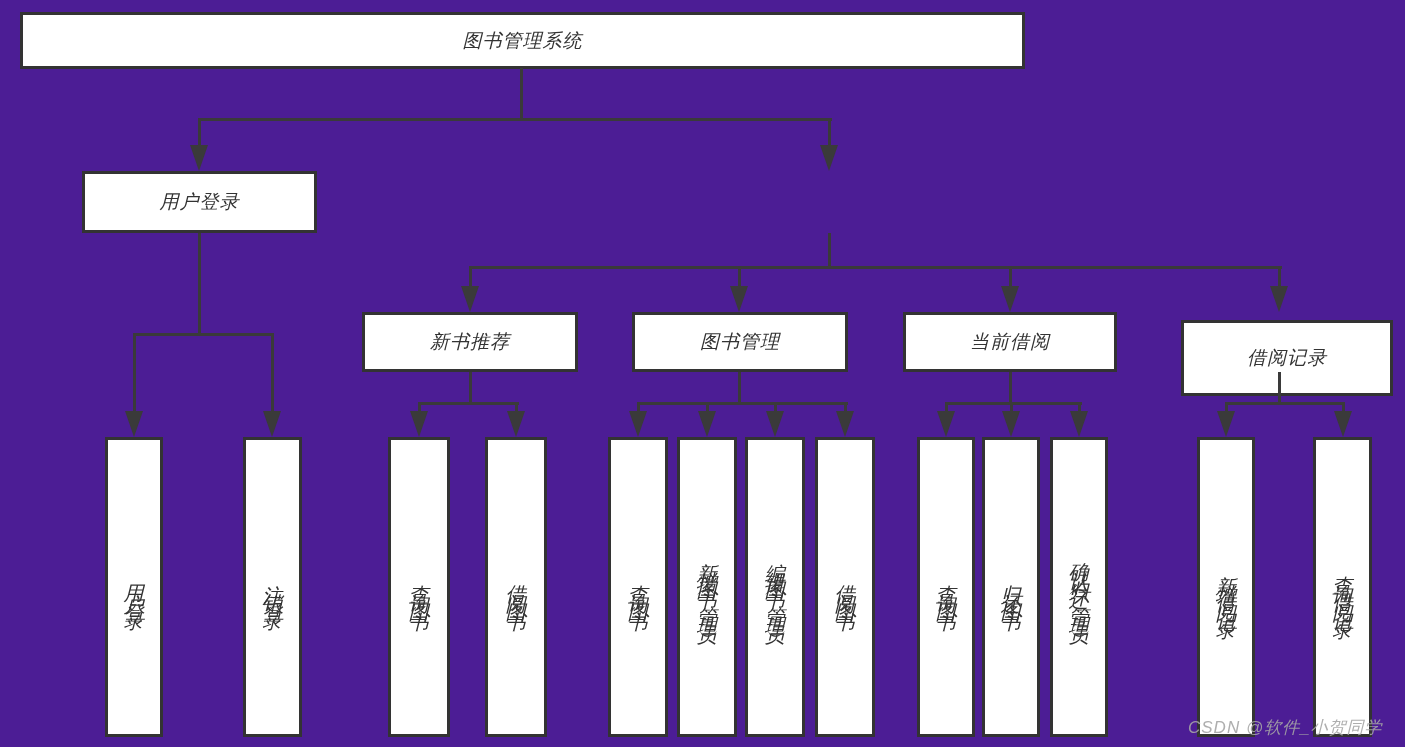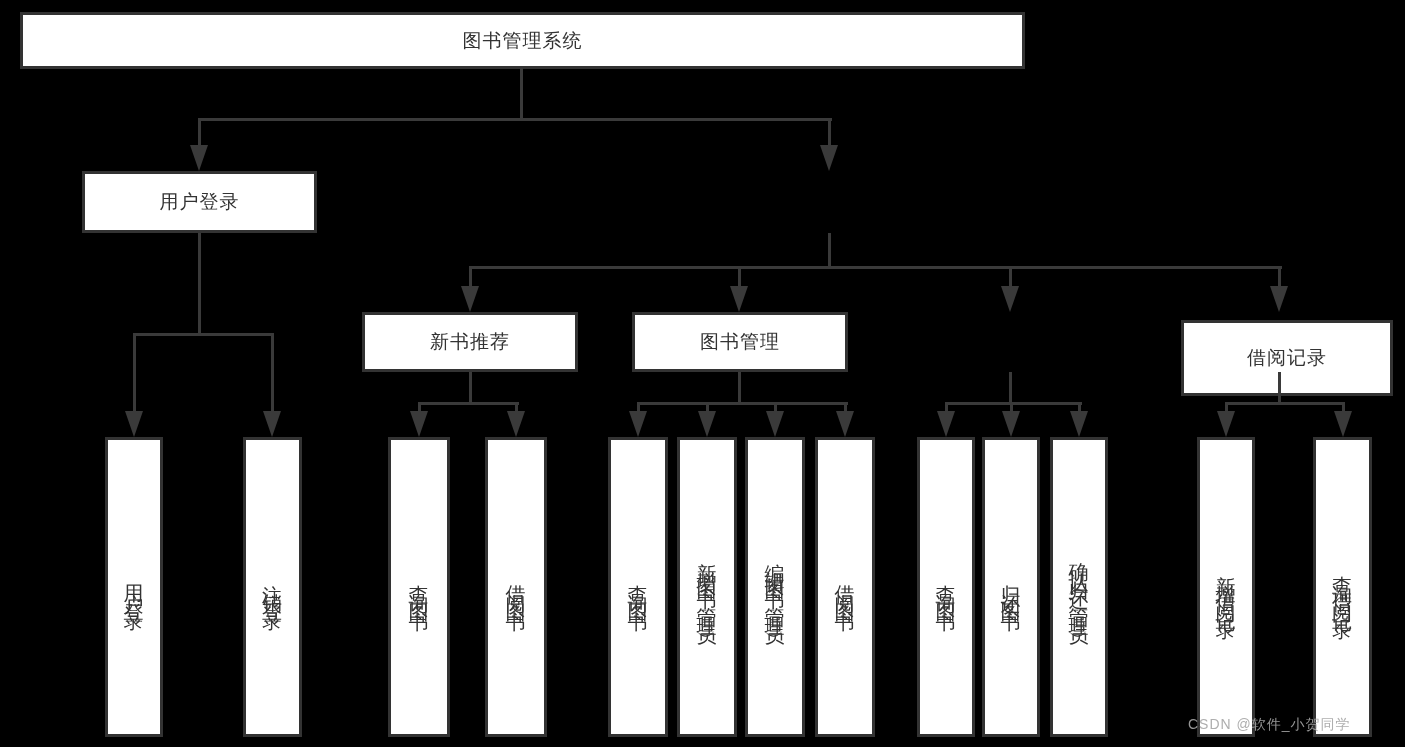--- a/index.html
+++ b/index.html
@@ -1,19 +1,20 @@
 <!DOCTYPE html>
 <html><head>
 <meta charset="utf-8">
 <style>
   html,body { margin:0; padding:0; background:#ffffff; }
   .canvas {
     position:relative; width:1405px; height:747px;
-    background:#000000; overflow:hidden;
+    background:#4c1d95; overflow:hidden;
     font-family:"Liberation Sans", sans-serif;
+    font-style:italic;
   }
   .box {
     position:absolute; box-sizing:border-box;
     border:3px solid #333333; background:#ffffff;
     display:flex; align-items:center; justify-content:center;
     color:#333333;
   }
   .hbox { font-size:19px; letter-spacing:1px; }
   .vbox {
     writing-mode:vertical-rl; text-orientation:mixed;
@@ -22,38 +23,39 @@
   .vline { position:absolute; width:3px; background:#3a3a3a; }
   .hline { position:absolute; height:3px; background:#3a3a3a; }
   .arrow {
     position:absolute; width:0; height:0;
     border-left:9px solid transparent;
     border-right:9px solid transparent;
     border-top:26px solid #3a3a3a;
   }
   .watermark {
     position:absolute; left:1188px; top:716px;
-    font-size:14px; color:rgba(165,165,165,0.9);
+    font-size:17px; color:rgba(165,165,165,0.9);
     white-space:nowrap; letter-spacing:1px;
   }
 </style>
 </head>
 <body>
 
 <div class="canvas">
 
   <div class="box hbox" style="left:20px; top:12px; width:1005px; height:57px;">图书管理系统</div>
 
   <div class="box hbox" style="left:82px; top:171px; width:235px; height:62px;">用户登录</div>
 
 
   <div class="box hbox" style="left:362px; top:312px; width:216px; height:60px;">新书推荐</div>
 
   <div class="box hbox" style="left:632px; top:312px; width:216px; height:60px;">图书管理</div>
 
+  <div class="box hbox" style="left:903px; top:312px; width:214px; height:60px;">当前借阅</div>
 
   <div class="box hbox" style="left:1173px; top:320px; width:212px; height:76px;margin-left:8px;">借阅记录</div>
 
   <div class="box vbox" style="left:105px; top:437px; width:58px; height:300px;">用户登录</div>
   <div class="box vbox" style="left:243px; top:437px; width:59px; height:300px;">注销登录</div>
 
   <div class="box vbox" style="left:388px; top:437px; width:62px; height:300px;">查询图书</div>
   <div class="box vbox" style="left:485px; top:437px; width:62px; height:300px;">借阅图书</div>
 
   <div class="box vbox" style="left:608px; top:437px; width:60px; height:300px;">查询图书</div>

